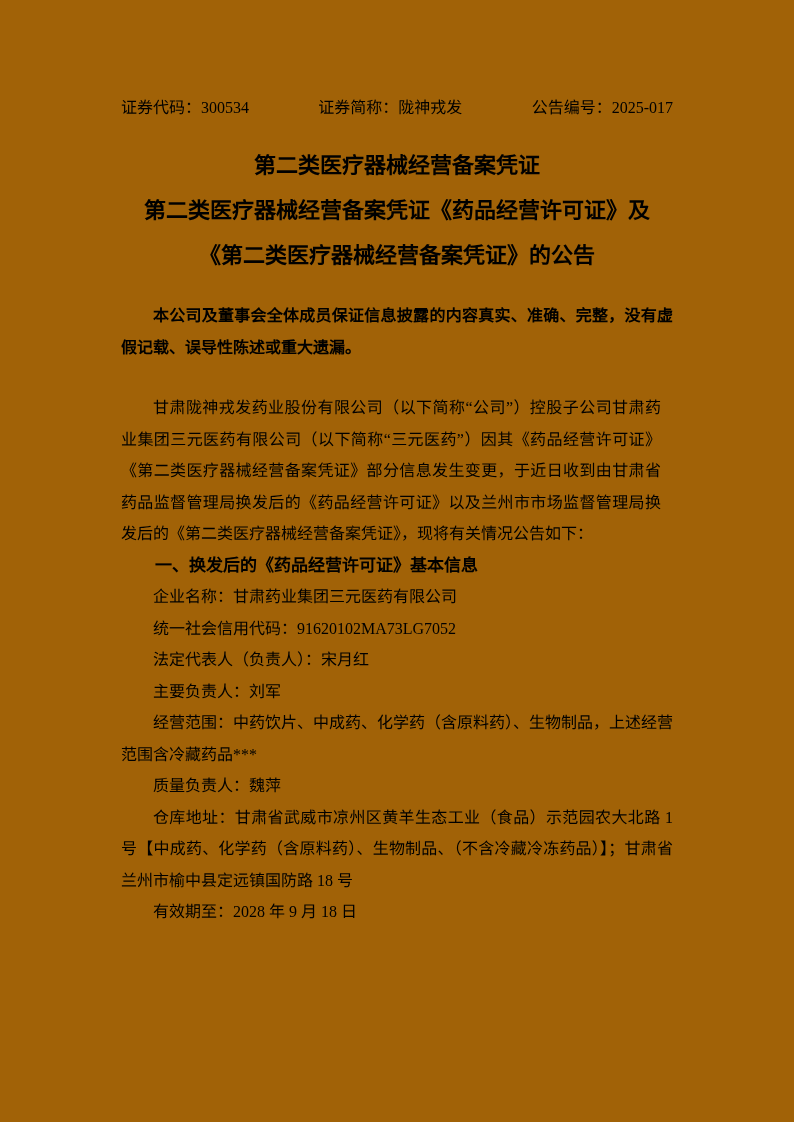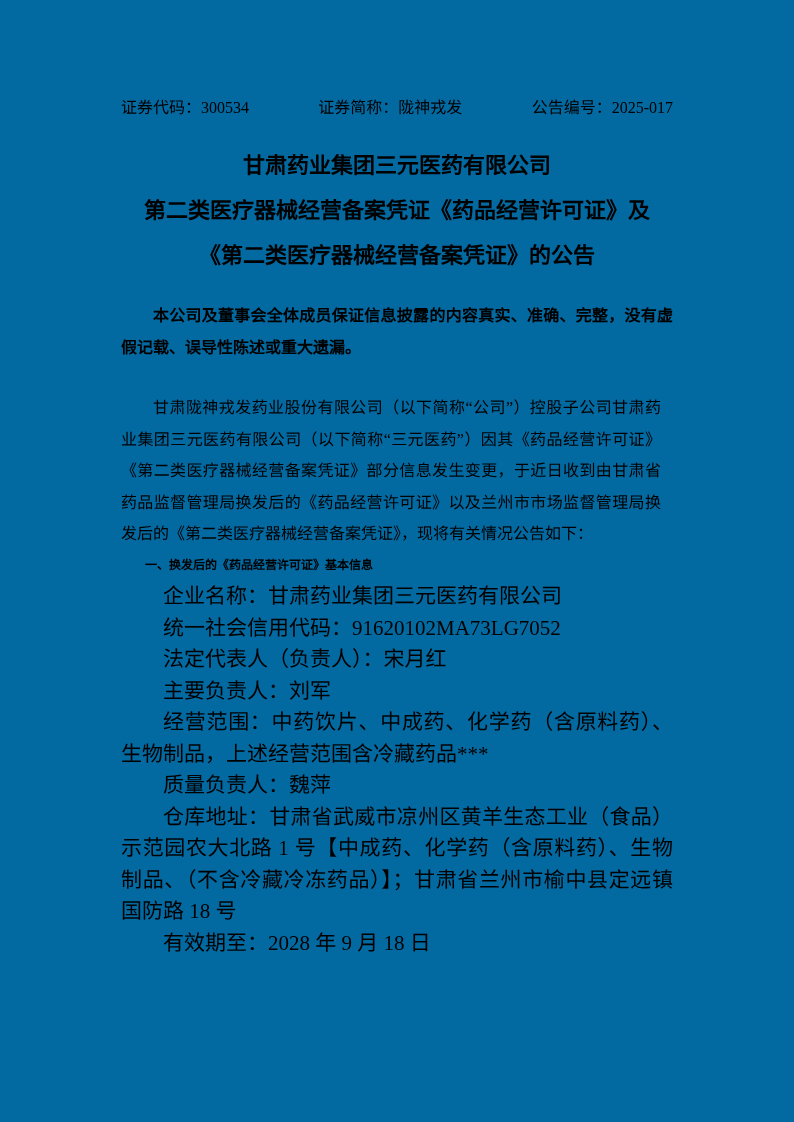--- a/index.html
+++ b/index.html
@@ -5,21 +5,21 @@
   html, body {
     margin: 0;
     padding: 0;
     background: #ffffff;
   }
   .page {
     position: relative;
     width: 794px;
     height: 1122px;
     margin: 0 auto;
-    background: #0369a1;
+    background: #a16207;
     box-sizing: border-box;
     padding: 97px 121px 0 121px;
     color: #000000;
     font-family: "Liberation Serif", "DejaVu Serif", serif;
     font-size: 16px;
     overflow: hidden;
   }
   .doc-header {
     display: flex;
     justify-content: space-between;
@@ -47,45 +47,45 @@
   .intro {
     margin: 29px 12px 0 0;
     font-size: 16px;
     line-height: 31.5px;
     text-indent: 2em;
     text-align: justify;
   }
   .section-heading {
     margin: 0;
     font-weight: bold;
-    font-size: 12px;
+    font-size: 17px;
     line-height: 31.5px;
     text-indent: 2em;
   }
   .field-line {
     margin: 0;
-    font-size: 21px;
+    font-size: 16px;
     line-height: 31.5px;
     text-indent: 2em;
     text-align: justify;
   }
 </style>
 </head>
 <body>
 
 <div class="page">
 
   <div class="doc-header">
     <span>证券代码：300534</span>
     <span>证券简称：陇神戎发</span>
     <span>公告编号：2025-017</span>
   </div>
 
   <div class="doc-title">
-    <p>甘肃药业集团三元医药有限公司</p>
+    <p>第二类医疗器械经营备案凭证</p>
     <p>第二类医疗器械经营备案凭证《药品经营许可证》及</p>
     <p>《第二类医疗器械经营备案凭证》的公告</p>
   </div>
 
   <p class="disclaimer">本公司及董事会全体成员保证信息披露的内容真实、准确、完整，没有虚假记载、误导性陈述或重大遗漏。</p>
 
   <p class="intro">甘肃陇神戎发药业股份有限公司（以下简称“公司”）控股子公司甘肃药业集团三元医药有限公司（以下简称“三元医药”）因其《药品经营许可证》《第二类医疗器械经营备案凭证》部分信息发生变更，于近日收到由甘肃省药品监督管理局换发后的《药品经营许可证》以及兰州市市场监督管理局换发后的《第二类医疗器械经营备案凭证》，现将有关情况公告如下：</p>
 
   <p class="section-heading">一、换发后的《药品经营许可证》基本信息</p>
 

